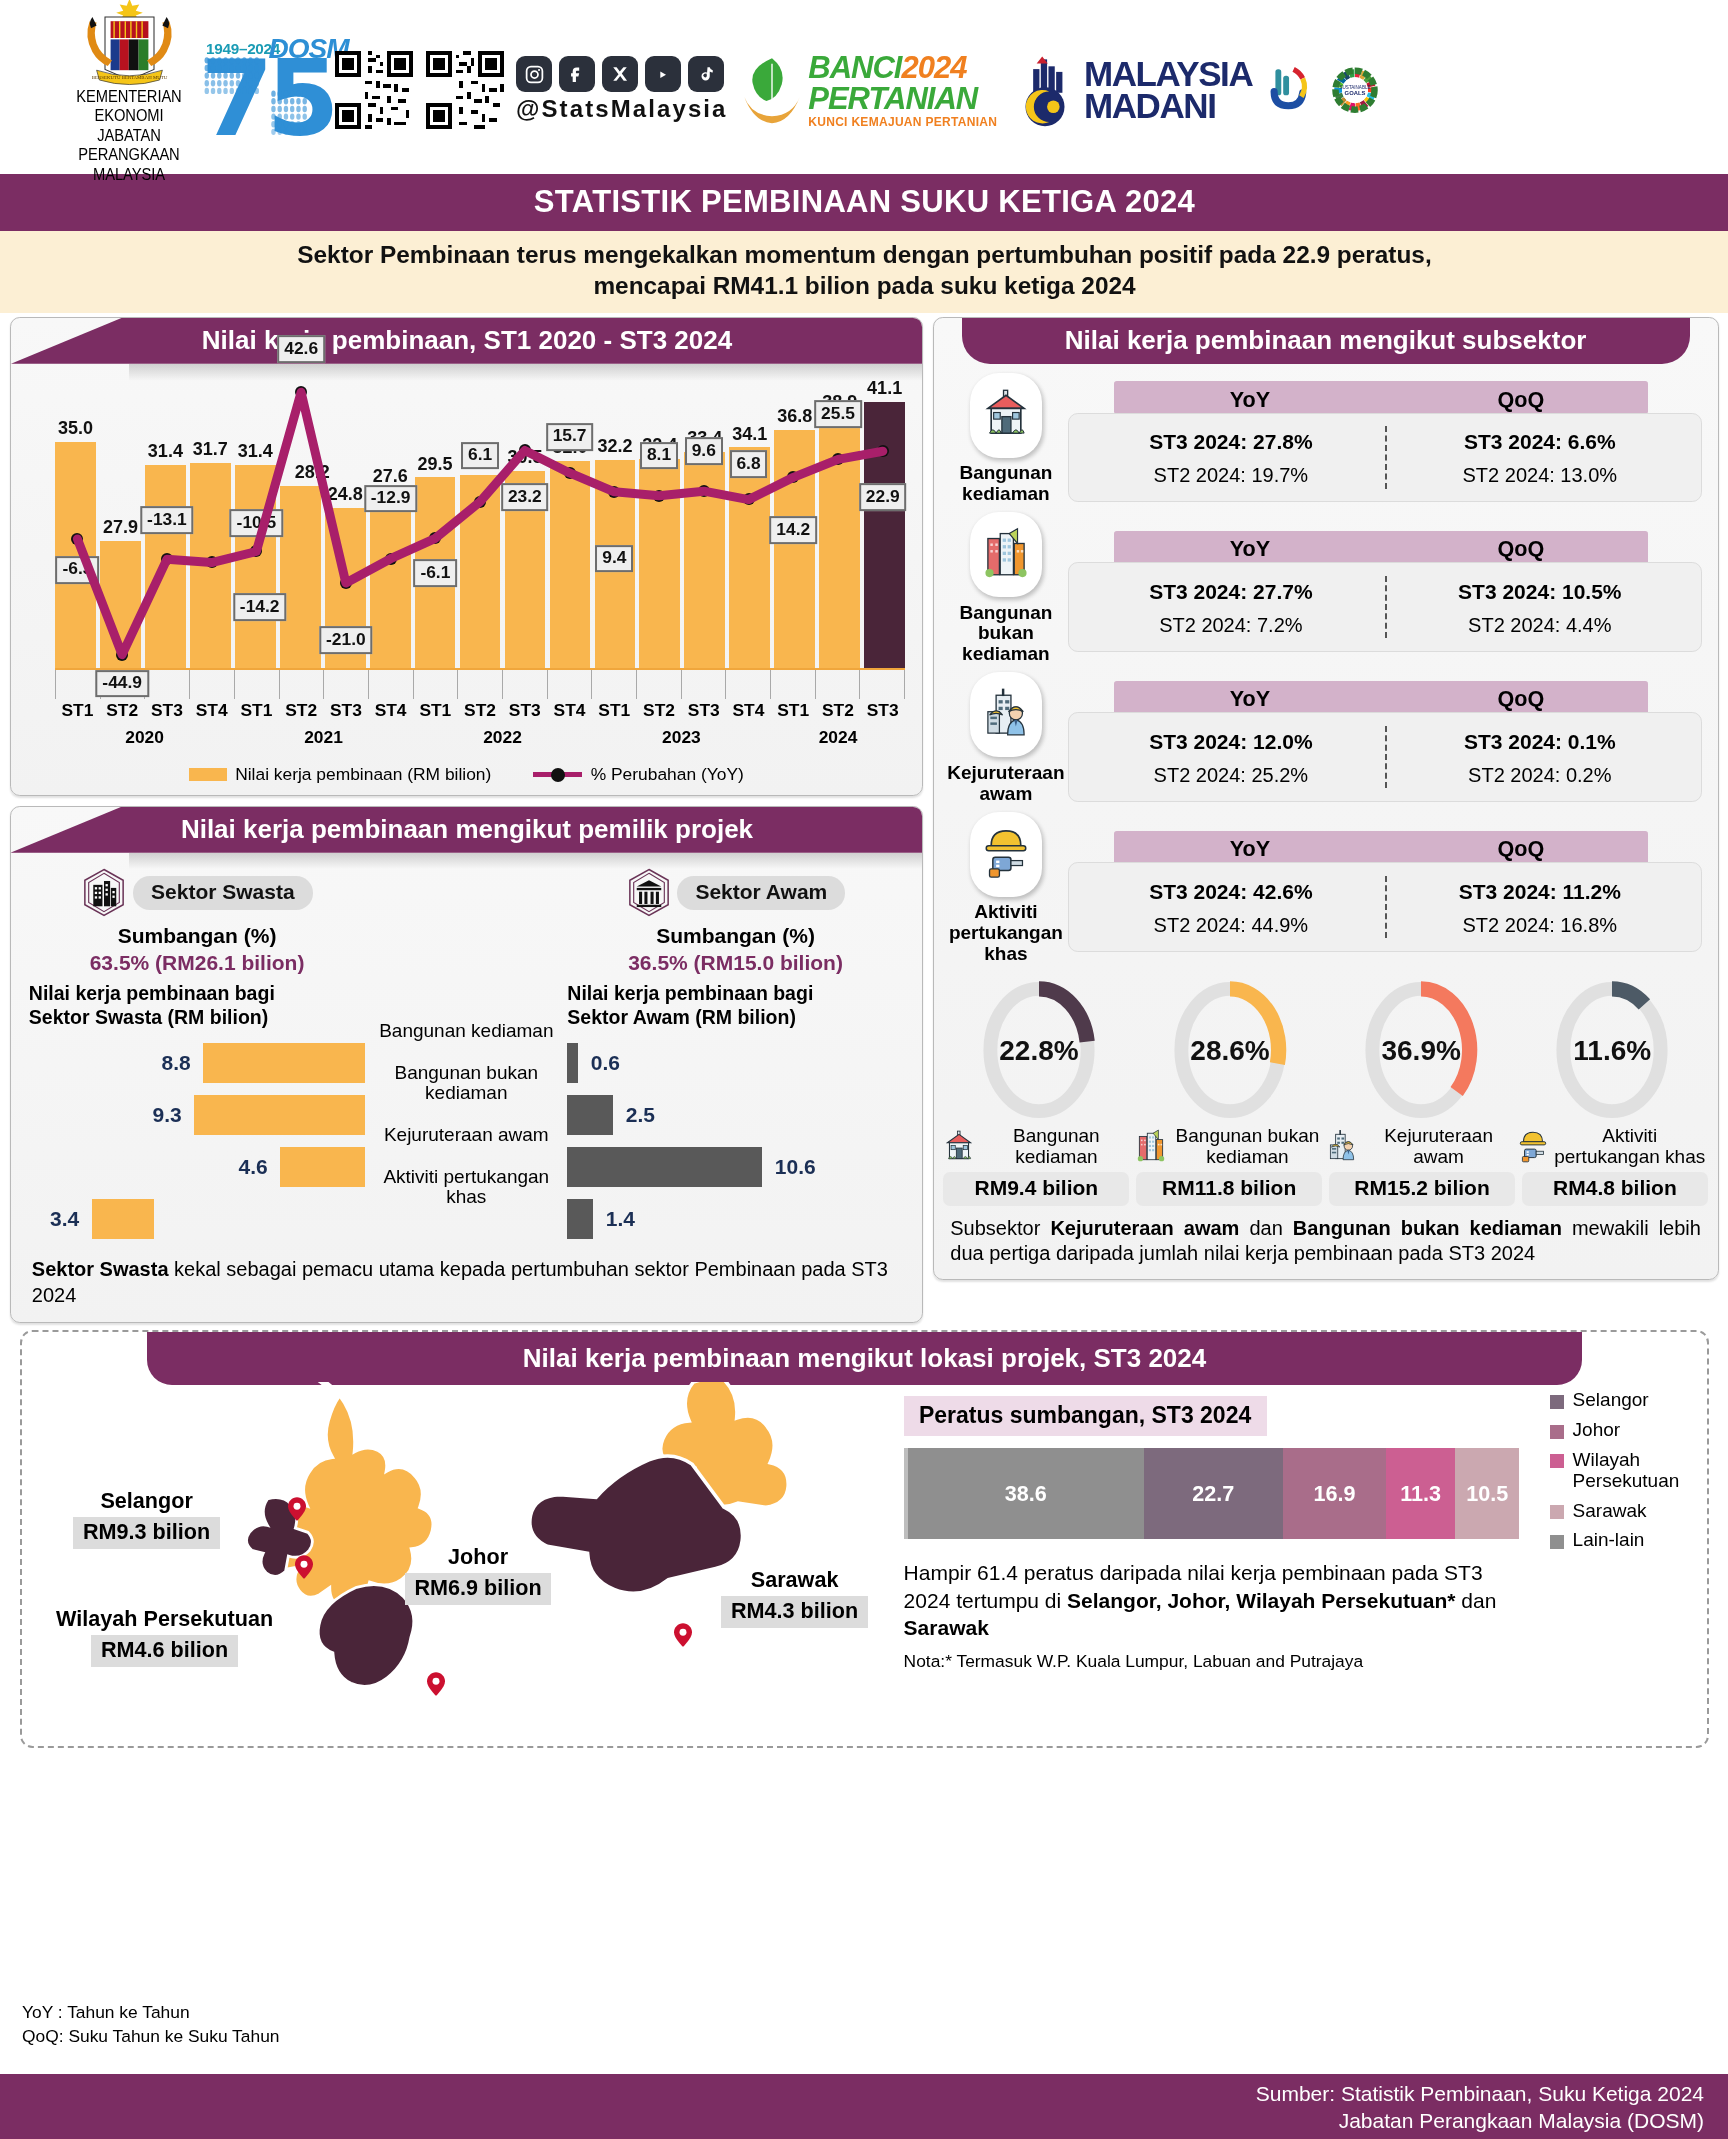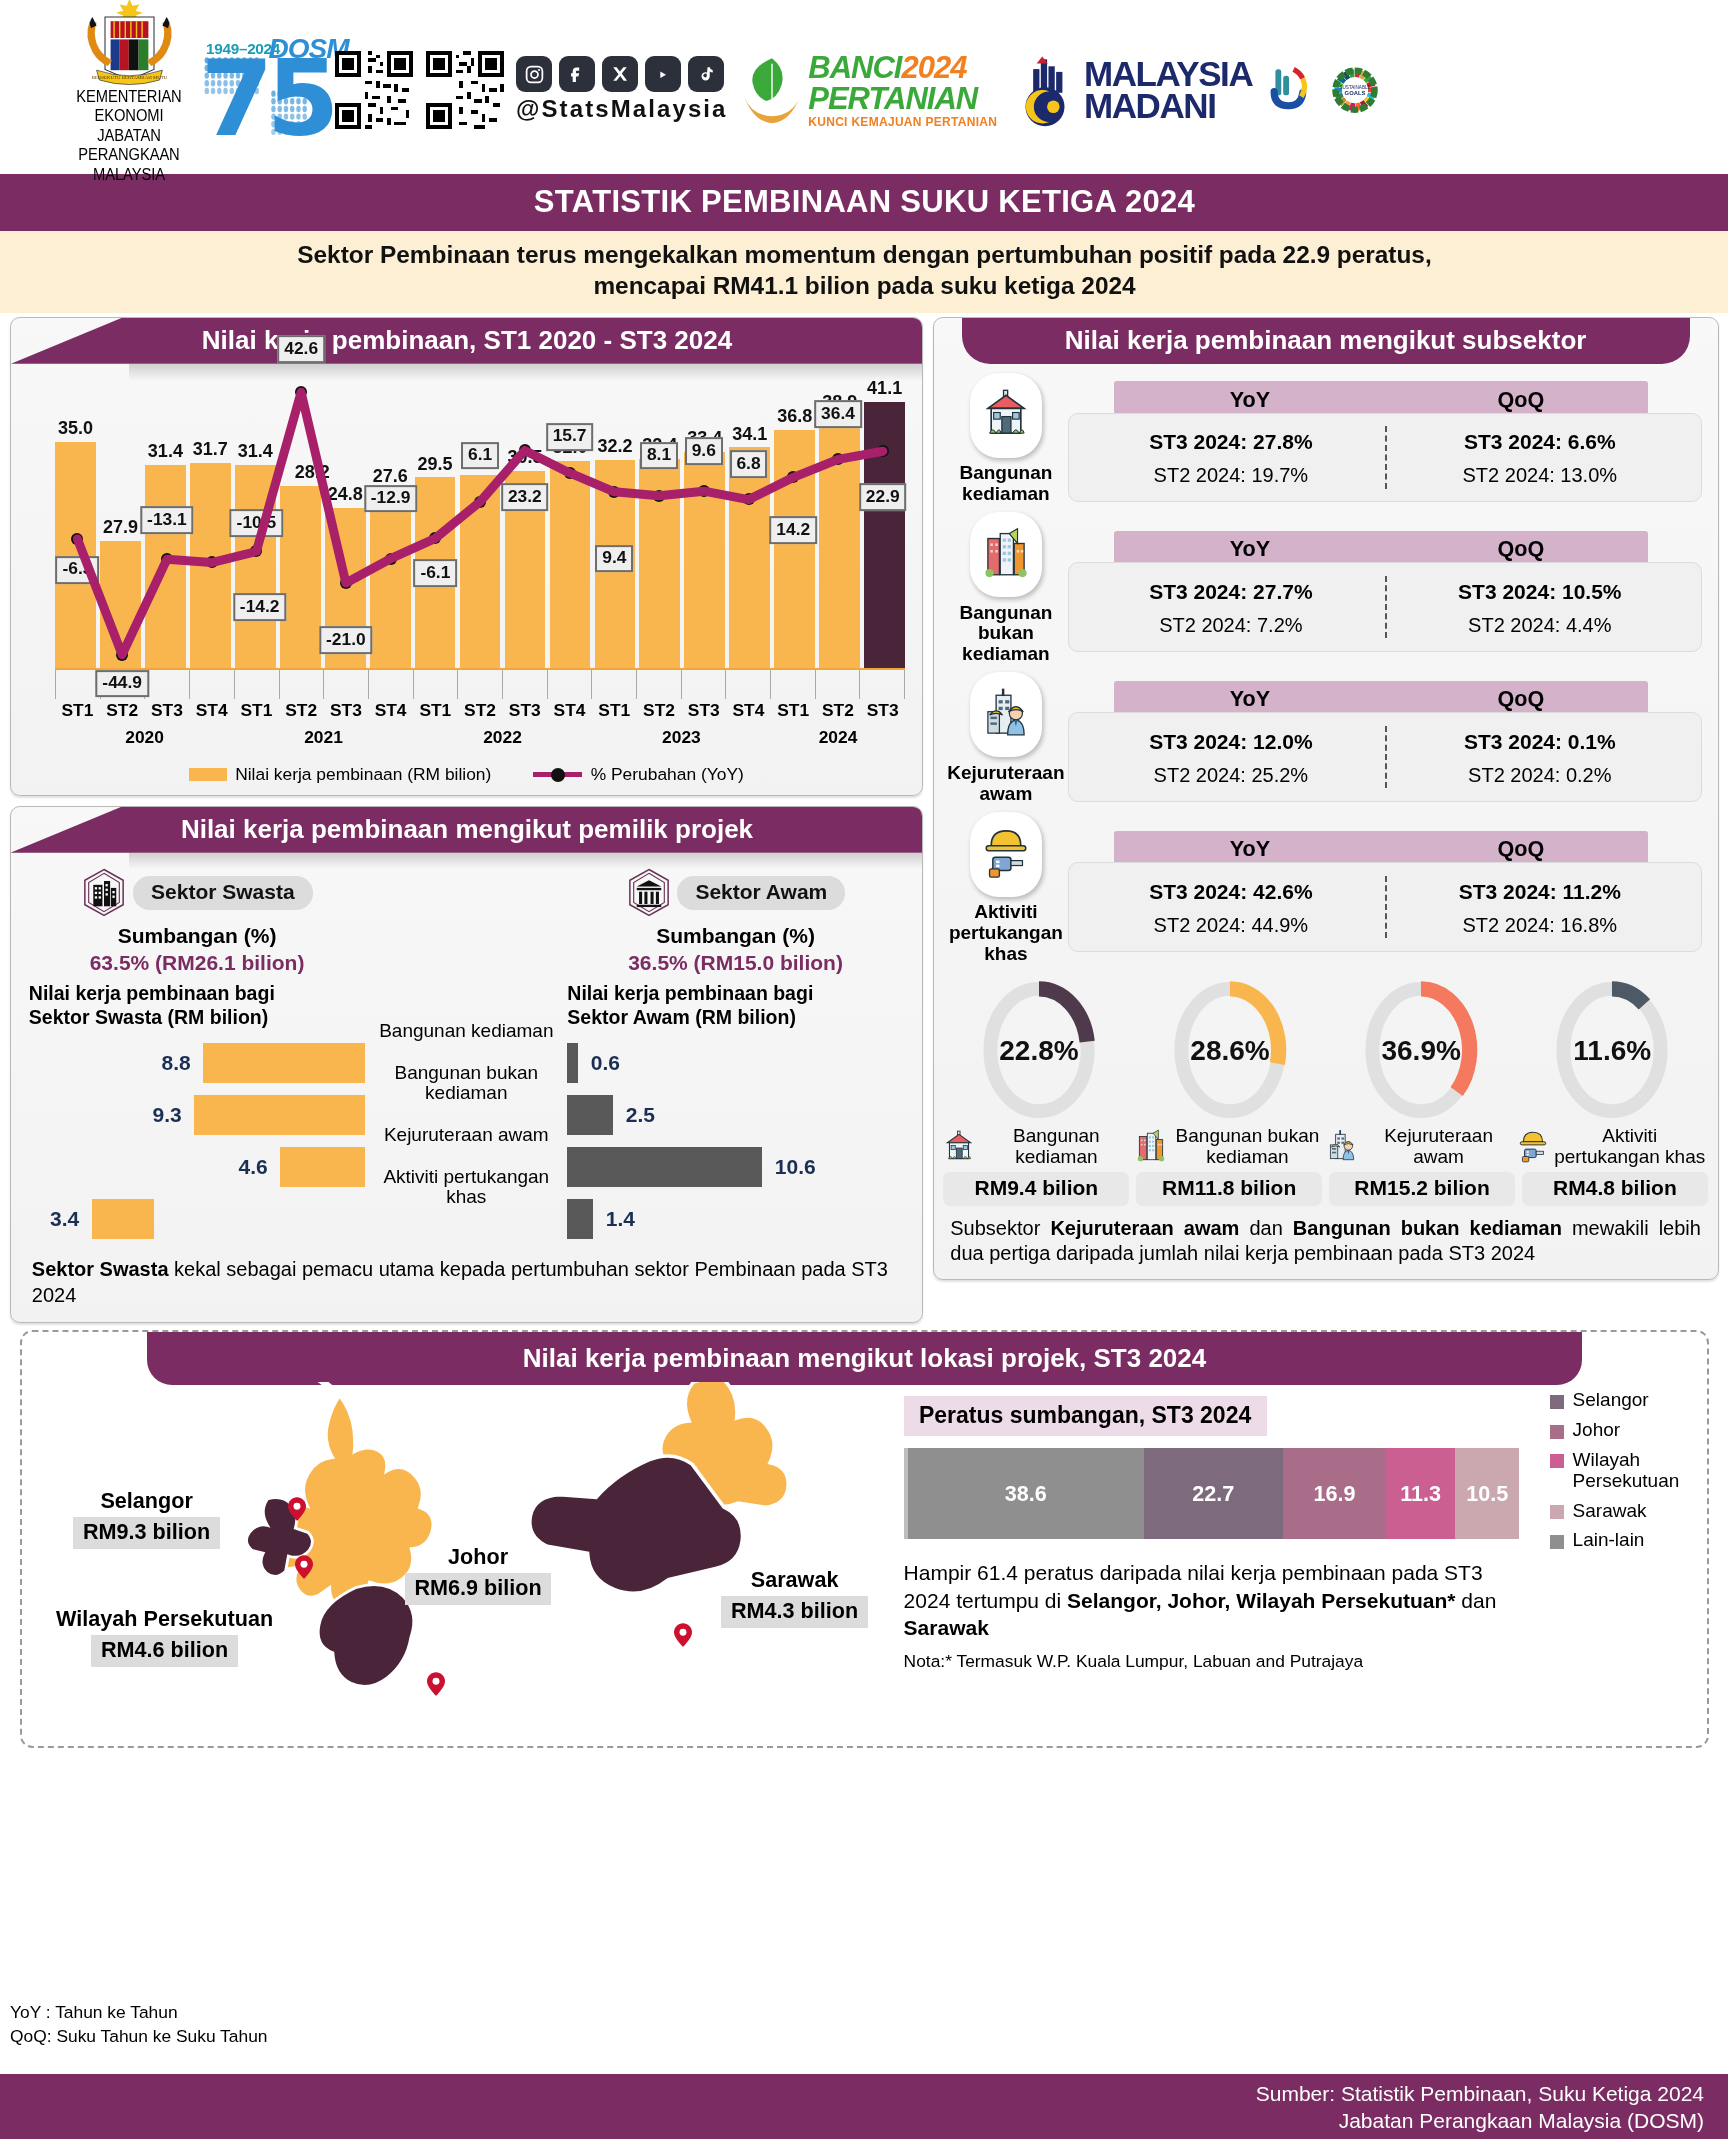--- a/index.html
+++ b/index.html
@@ -230,21 +230,21 @@
   .stack { display:flex; height:91px; flex:1; }
   .stack > div { display:flex; align-items:center; justify-content:center; color:#fff; font-size:21.6px; font-weight:bold; }
   .stack-legend { position:absolute; right:4.2px; top:7px; width:153px; }
   .sl-item { display:flex; align-items:flex-start; gap:8.4px; margin-bottom:8.4px; font-size:19px; line-height:1.12; }
   .sl-sq { width:14px; height:14px; flex:none; margin-top:5.6px; }
   .bottom-text { margin:19.5px 0 0 18px; font-size:21px; line-height:1.32; }
   .bottom-text b { font-weight:bold; }
   .bottom-note { margin:8.4px 0 0 18px; font-size:17.4px; }
 
   
-  .notes { position:absolute; left:10px; bottom:92px; font-size:17.4px; line-height:1.35; }
+  .notes { position:absolute; left:22px; bottom:92px; font-size:17.4px; line-height:1.35; }
   .skyline { position:absolute; left:0; right:0; bottom:0; height:88px; }
   .footer-band {
     position:absolute; left:0; right:0; bottom:0; height:66px; background:#7b2d63;
   }
   .src {
     position:absolute; right:25px; bottom:5.6px; color:#fff; text-align:right;
     font-size:21px; line-height:1.3;
   }
 </style>
 </head>
@@ -696,21 +696,21 @@
                 <div class="yoybox" style="left: 65.7895%; top: calc(40.6% + 67px);">9.4</div>
                 <div class="pt" style="left: 71.0526%; top: 41.9%;"></div>
                 <div class="yoybox" style="left: 71.0526%; top: calc(41.9% - 40px);">8.1</div>
                 <div class="pt" style="left: 76.3158%; top: 40.4%;"></div>
                 <div class="yoybox" style="left: 76.3158%; top: calc(40.4% - 40px);">9.6</div>
                 <div class="pt" style="left: 81.5789%; top: 43.2%;"></div>
                 <div class="yoybox" style="left: 81.5789%; top: calc(43.2% - 35px);">6.8</div>
                 <div class="pt" style="left: 86.8421%; top: 35.8%;"></div>
                 <div class="yoybox" style="left: 86.8421%; top: calc(35.8% + 53px);">14.2</div>
                 <div class="pt" style="left: 92.1053%; top: 29.8%;"></div>
-                <div class="yoybox" style="left: 92.1053%; top: calc(29.8% - 45px);">36.4</div>
+                <div class="yoybox" style="left: 92.1053%; top: calc(29.8% - 45px);">25.5</div>
                 <div class="pt" style="left: 97.3684%; top: 27.1%;"></div>
                 <div class="yoybox" style="left: 97.3684%; top: calc(27.1% + 46px);">22.9</div>
               </div>
           <svg id="yoyline" style="position:absolute;left:29px;right:4.2px;top:0;bottom:0;width:calc(100% - 33px);height:100%;overflow:visible" viewBox="0 0 100 100" preserveAspectRatio="none">
                 <path d="M 2.631578947368421 56.3 L 7.894736842105263 94.9 L 13.157894736842104 63.1 L 18.421052631578945 64.2 L 23.684210526315788 60.5 L 28.947368421052634 7.399999999999999 L 34.21052631578947 71 L 39.473684210526315 62.9 L 44.73684210526316 56.10000000000001 L 50 43.9 L 55.26315789473685 26.8 L 60.526315789473685 34.3 L 65.78947368421053 40.6 L 71.05263157894737 41.9 L 76.31578947368422 40.4 L 81.57894736842105 43.2 L 86.8421052631579 35.8 L 92.10526315789474 29.799999999999997 L 97.36842105263158 27.1" fill="none" stroke="#a81f6a" stroke-width="1.6" vector-effect="non-scaling-stroke" stroke-linejoin="round" stroke-linecap="round" style="stroke-width: 9px;"></path>
               </svg>
         </div>
         <div class="xaxis" id="xaxis">
               <div class="xcell">ST1</div>
               <div class="xcell">ST2</div>

